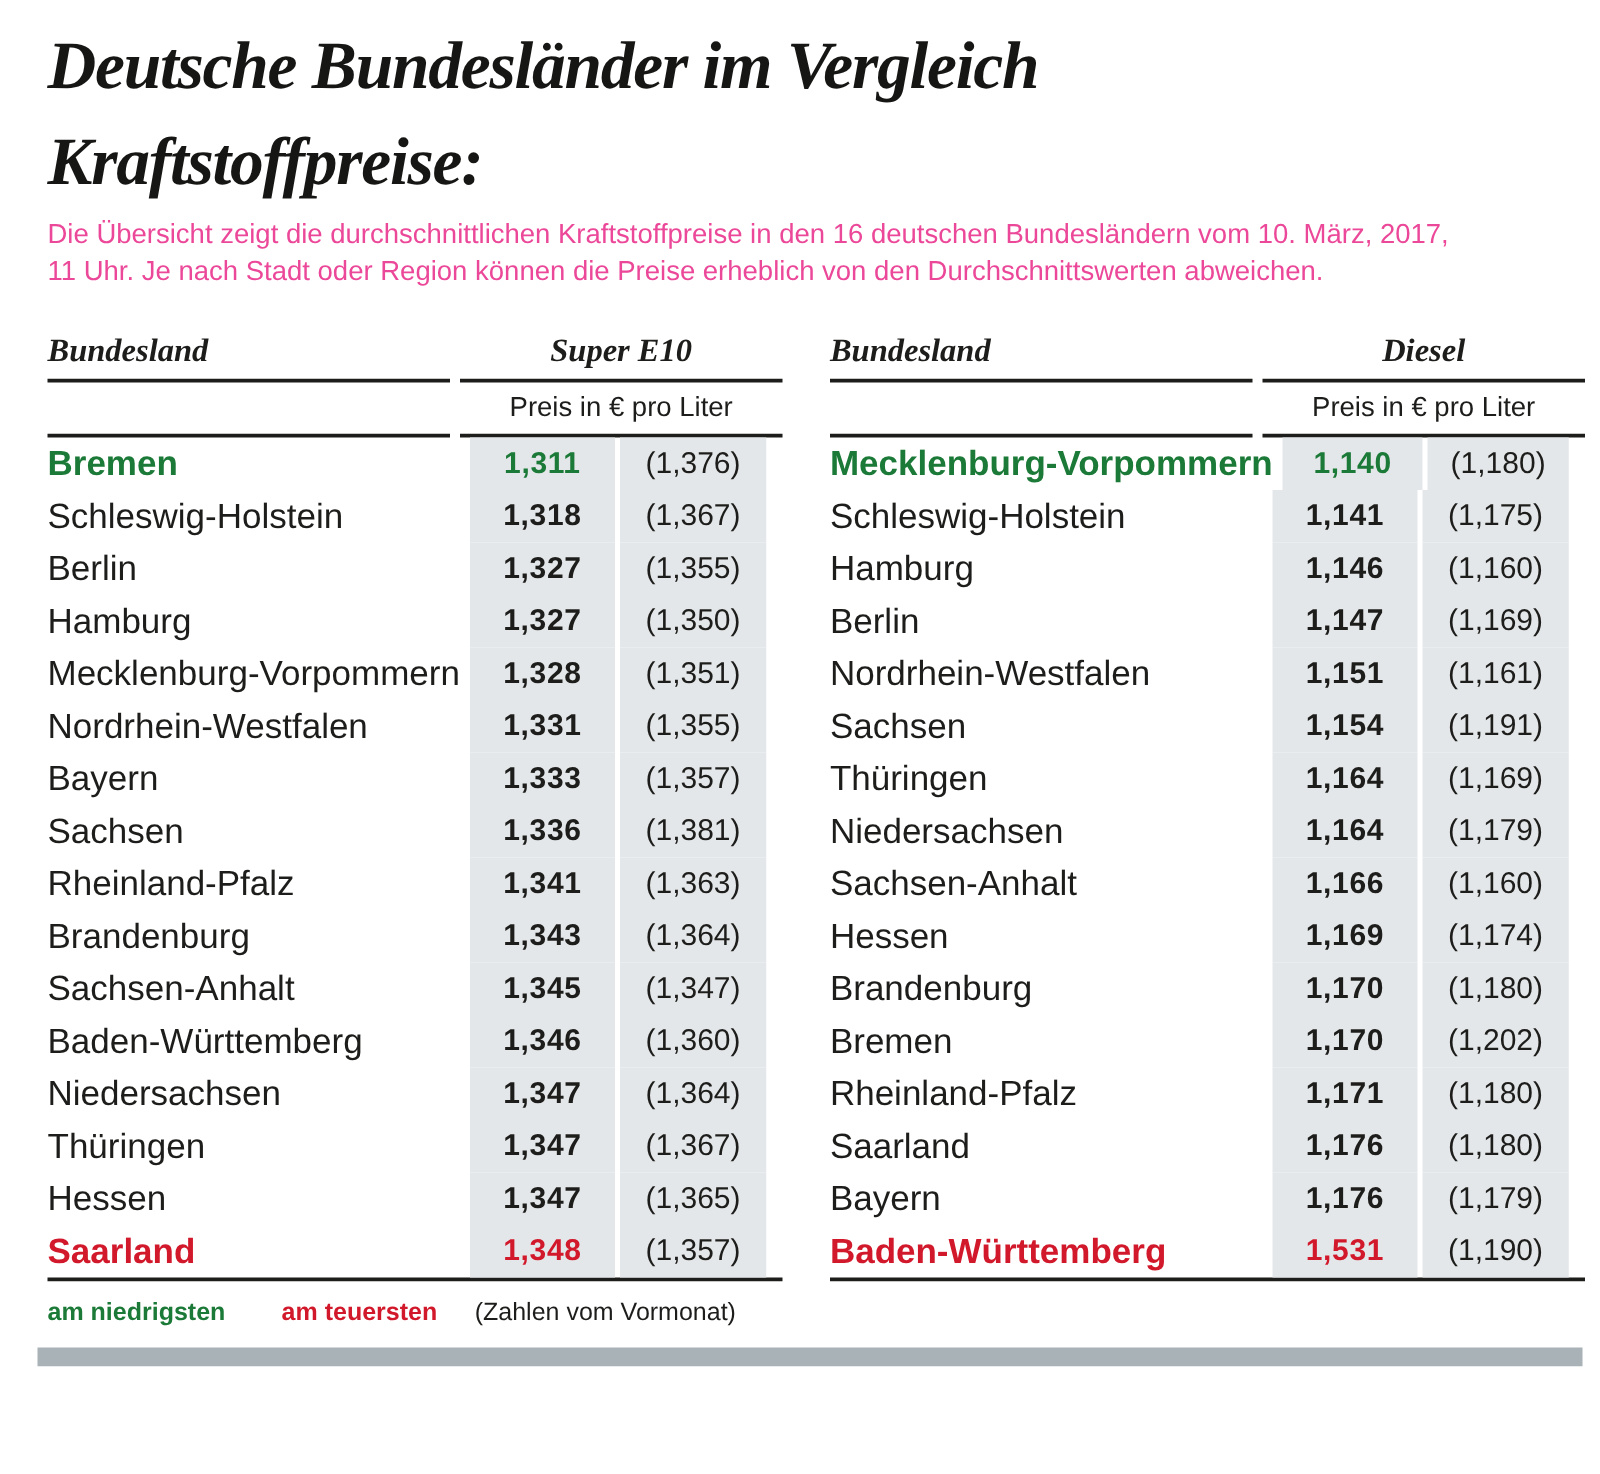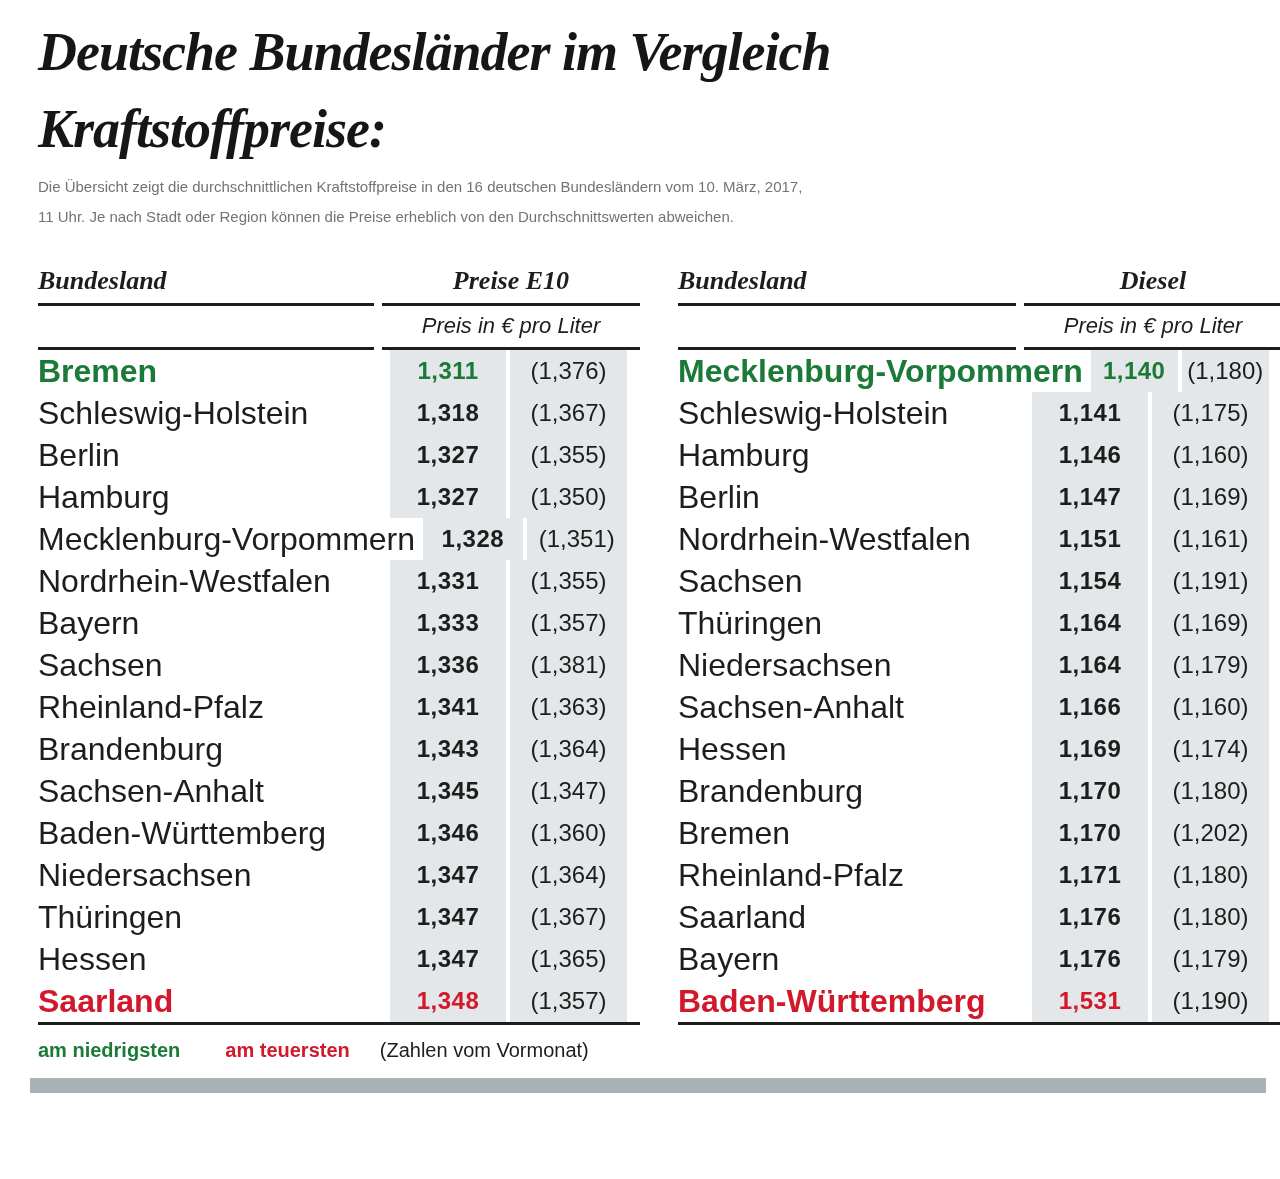--- a/index.html
+++ b/index.html
@@ -27,23 +27,23 @@
     font-style:italic;
     font-weight:bold;
     font-size:54px;
     line-height:77px;
     letter-spacing:-1px;
     color:#161614;
   }
   h1.title .tline{display:block;}
   .intro{
     margin:4px 0 0 0;
-    font-size:15px;
+    font-size:22px;
     line-height:30px;
-    color:#737373;
+    color:#ec4899;
   }
   .intro span{display:block;}
 
   .tables{
     display:flex;
     gap:38px;
     margin-top:34px;
   }
   .price-table{box-sizing:border-box;}
   .price-table.left{width:602px;}
@@ -72,21 +72,20 @@
     font-size:26px;
     text-align:center;
     padding-bottom:7px;
     box-sizing:border-box;
   }
   .thead2{
     display:flex;
     gap:8px;
     height:44px;
     align-items:stretch;
-    font-style:italic;
   }
   .thead2 .spacer{
     flex:1;
     border-bottom:3px solid var(--ink);
   }
   .thead2 .th-unit{
     width:258px;
     box-sizing:border-box;
     border-bottom:3px solid var(--ink);
     font-size:22px;
@@ -96,21 +95,21 @@
   }
   .tbody{border-bottom:3px solid var(--ink);}
   .trow{
     display:flex;
     height:42px;
     align-items:stretch;
   }
   .td-name{
     flex:1;
     margin-right:8px;
-    font-size:32px;
+    font-size:28px;
     display:flex;align-items:center;
     white-space:nowrap;
   }
   .cell{
     background:var(--cellbg);
     display:flex;align-items:center;justify-content:center;
     font-size:24px;
     box-sizing:border-box;
   }
   .cell.c1{width:116px;margin-right:4px;font-weight:bold;letter-spacing:0.5px;}
@@ -156,21 +155,21 @@
   <p class="intro">
     <span>Die Übersicht zeigt die durchschnittlichen Kraftstoffpreise in den 16 deutschen Bundesländern vom 10. März, 2017,</span>
     <span>11 Uhr. Je nach Stadt oder Region können die Preise erheblich von den Durchschnittswerten abweichen.</span>
   </p>
 
   <div class="tables">
 
     <section class="price-table left">
       <div class="thead1">
         <div class="th-state">Bundesland</div>
-        <div class="th-fuel">Preise E10</div>
+        <div class="th-fuel">Super E10</div>
       </div>
       <div class="thead2">
         <div class="spacer"></div>
         <div class="th-unit">Preis in € pro Liter</div>
       </div>
       <div class="tbody">
           <div class="trow lowest">
     <div class="td-name">Bremen</div>
     <div class="cell c1">1,311</div>
     <div class="cell c2">(1,376)</div>

